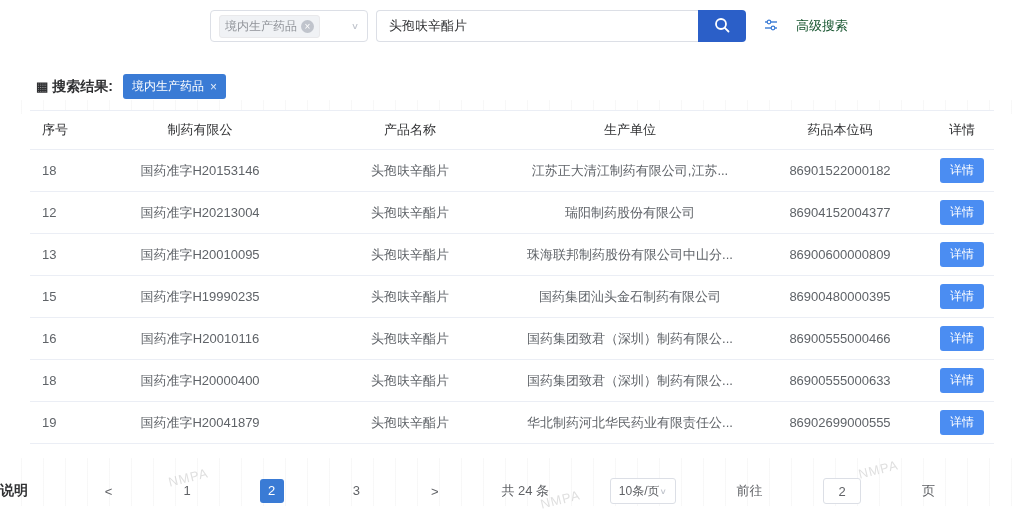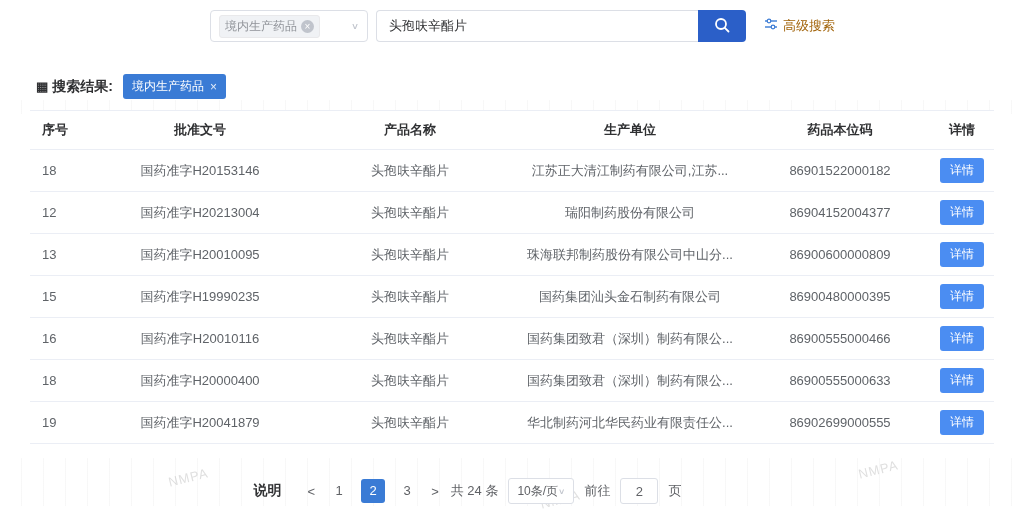--- a/index.html
+++ b/index.html
@@ -32,22 +32,22 @@
     width:322px; height:32px; margin-left:8px;
     border:1px solid #dcdfe6; border-right:none; border-radius:4px 0 0 4px;
     padding:0 12px; font-size:13px; color:#303133; outline:none;
     font-family:"Liberation Sans", sans-serif;
   }
   .search-btn {
     width:48px; height:32px; border:none; background:#2b5fc8;
     border-radius:0 4px 4px 0; display:flex; align-items:center; justify-content:center; cursor:pointer;
   }
   .advanced-link {
-    margin-left:18px; display:flex; gap:5px;
-    color:#a16207; font-size:13px; cursor:pointer;
+    margin-left:18px; display:flex; align-items:center; gap:18px;
+    color:#14532d; font-size:13px; cursor:pointer;
   }
 
   
   .results-bar { position:absolute; top:74px; left:36px; display:flex; align-items:center; }
   .results-label { font-size:14px; font-weight:bold; color:#303133; display:flex; align-items:center; gap:4px; }
   .grid-glyph { font-size:13px; }
   .results-tag {
     margin-left:10px; background:#3a7bd5; color:#fff; font-size:12px;
     padding:4px 9px; border-radius:3px; display:flex; align-items:center; gap:6px; cursor:pointer;
   }
@@ -62,40 +62,40 @@
   .strip-bottom { top:458px; height:48px; }
   .watermark {
     position:absolute; color:rgba(140,140,140,.28); font-size:13px;
     transform:rotate(-14deg); pointer-events:none; letter-spacing:1px;
   }
 
   
   .table-wrap { position:absolute; top:110px; left:30px; width:964px; }
   table { width:100%; border-collapse:collapse; table-layout:fixed; background:#fff; }
   thead th {
-    font-size:13px; font-weight:bold; color:#303133;
+    font-size:13px; font-weight:normal; color:#303133;
     padding:10px 4px; border-top:1px solid #ebeef5; border-bottom:1px solid #ebeef5;
     text-align:center; white-space:nowrap;
   }
   tbody td {
     font-size:13px; color:#5f6368; padding:8px 4px;
     border-bottom:1px solid #ebeef5; text-align:center;
     white-space:nowrap; overflow:hidden; text-overflow:ellipsis;
   }
   th.col-no, td.col-no { text-align:left; padding-left:12px; }
   .detail-btn {
     background:#4b8df2; color:#fff; border:none; border-radius:3px;
     font-size:12px; padding:4px 10px; cursor:pointer;
     font-family:"Liberation Sans", sans-serif;
   }
 
   
   .pagination {
     position:absolute; top:478px; left:0; width:935px;
-    display:flex; align-items:center; justify-content:center; gap:10px;
+    display:flex; align-items:center; justify-content:space-between; gap:10px;
     font-size:13px; color:#606266;
   }
   .note-link { font-weight:bold; color:#303133; font-size:14px; margin-right:14px; cursor:pointer; }
   .pager-arrow { color:#606266; font-size:13px; padding:0 2px; cursor:pointer; }
   .page-num {
     min-width:24px; height:24px; line-height:24px; text-align:center;
     border-radius:3px; cursor:pointer; color:#606266;
   }
   .page-num.current { background:#3a7bd5; color:#fff; }
   .total-text { margin:0 0; }
@@ -168,21 +168,21 @@
         <col style="width:60px">
           <col style="width:220px">
           <col style="width:200px">
         <col style="width:240px">
           <col style="width:180px">
           <col style="width:64px">
       </colgroup>
       <thead>
         <tr>
           <th class="col-no">序号</th>
-          <th>批准文号</th>
+          <th>制药有限公</th>
           <th>产品名称</th>
           <th>生产单位</th>
           <th>药品本位码</th>
           <th>详情</th>
         </tr>
       </thead>
       <tbody id="table-body">
     <tr>
       <td class="col-no">18</td>
       <td>国药准字H20153146</td>

